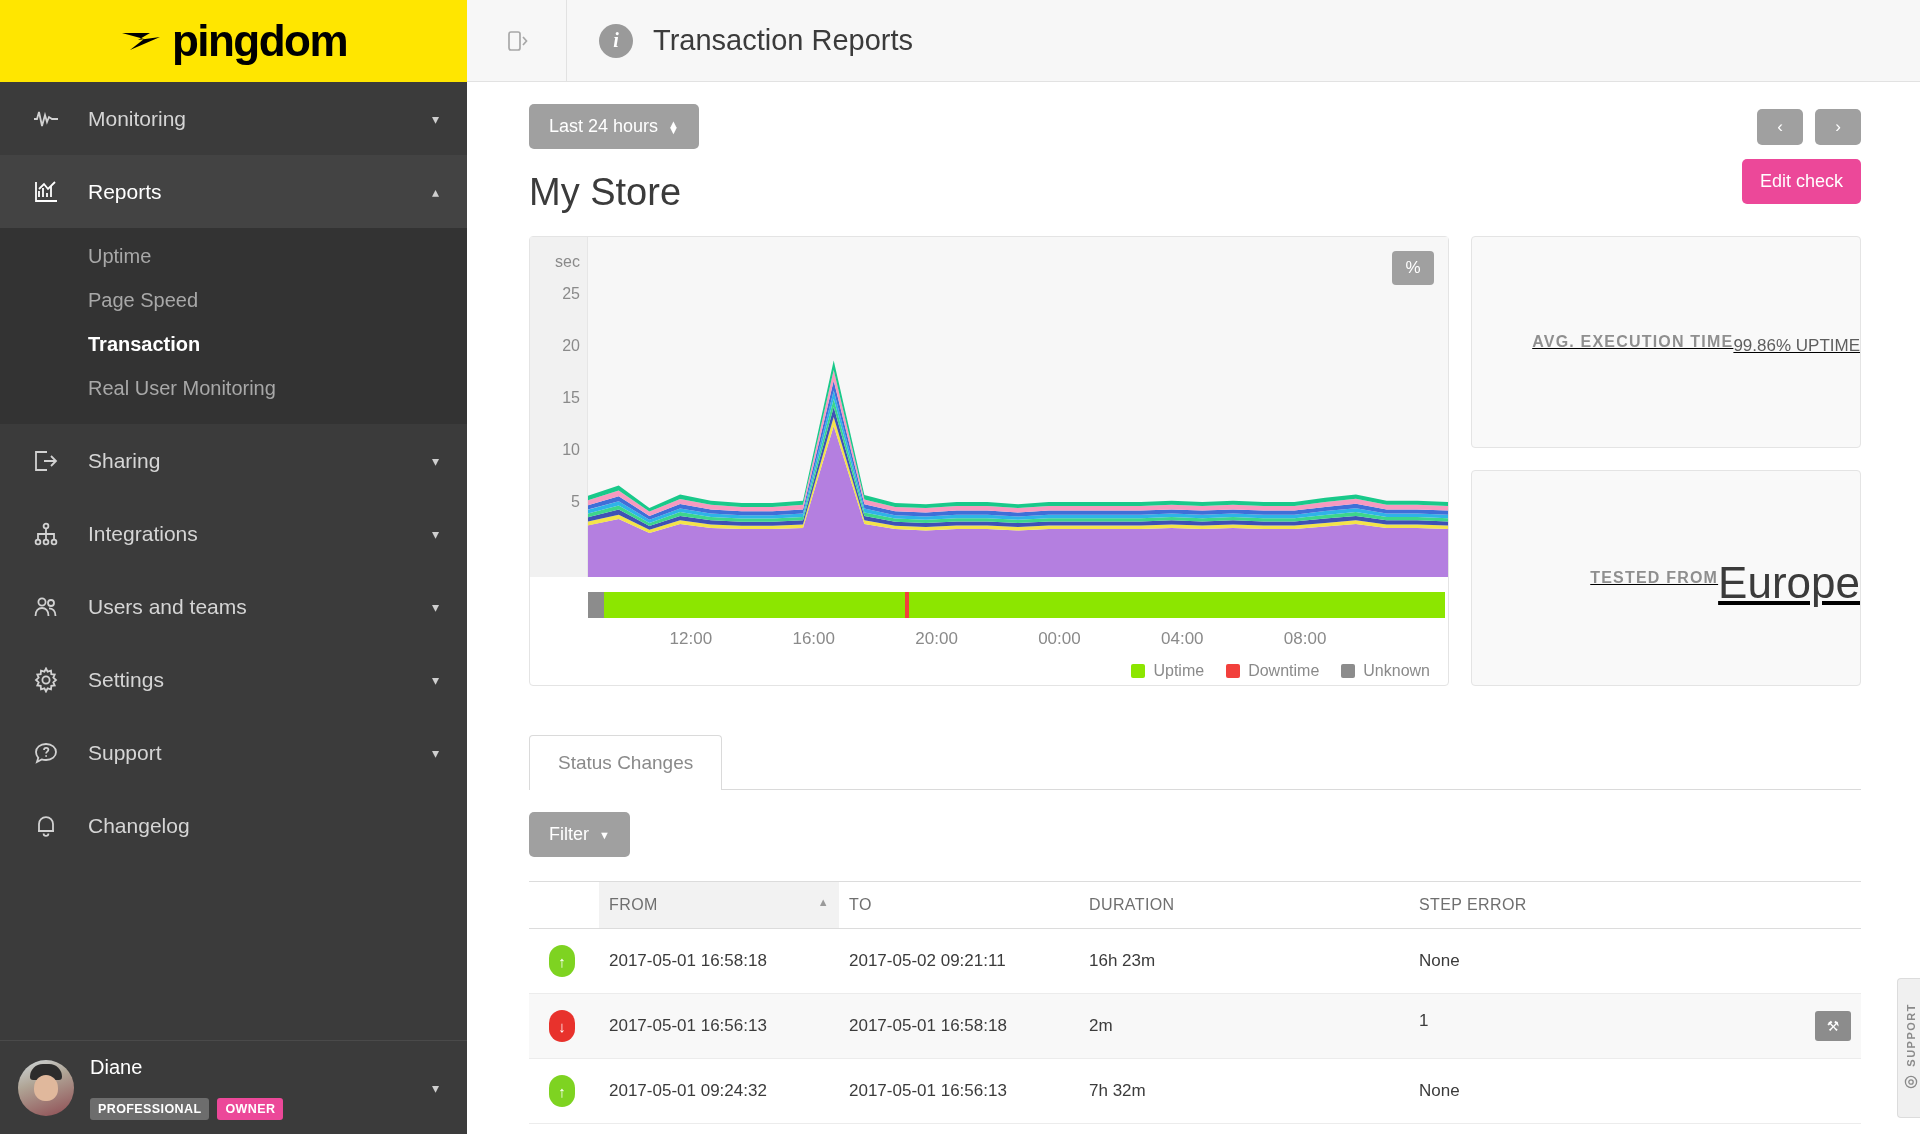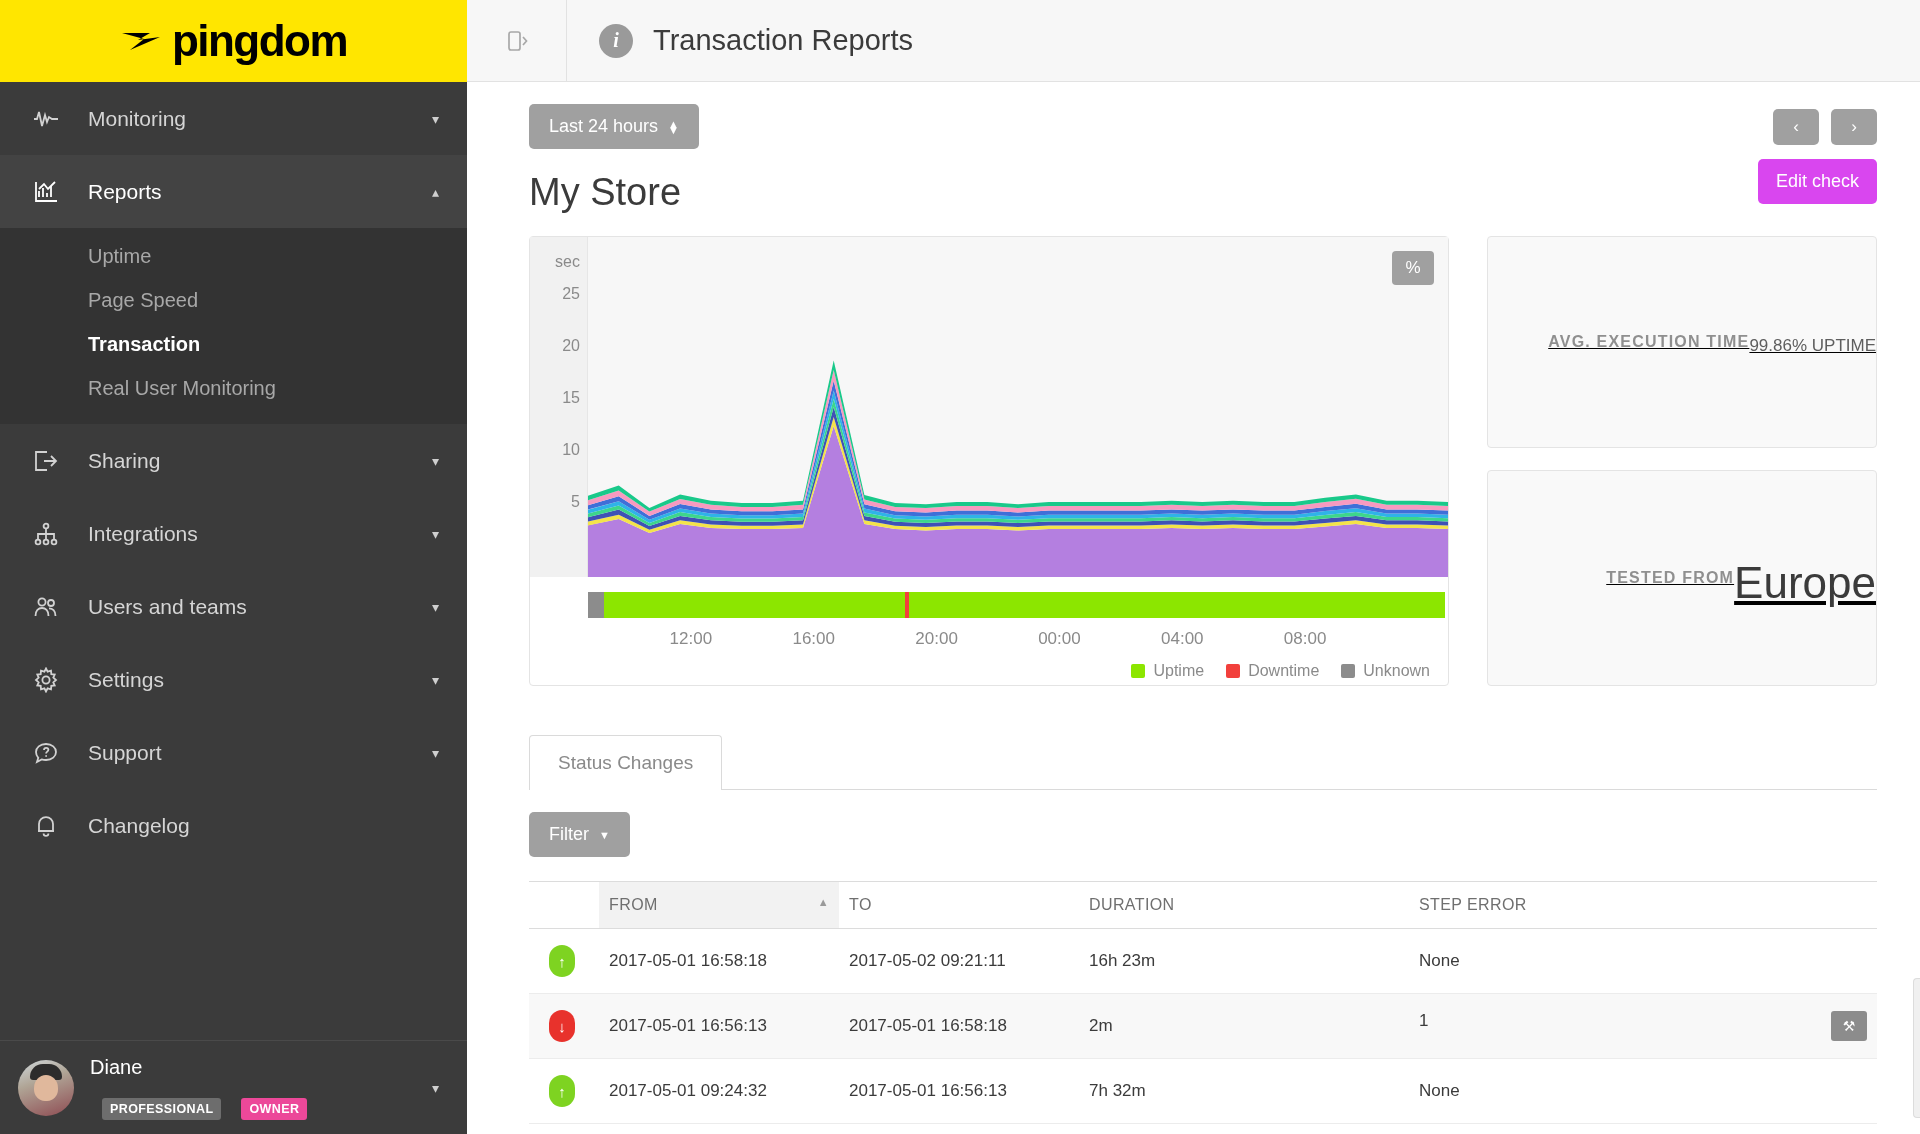--- a/index.html
+++ b/index.html
@@ -73,21 +73,21 @@
   .avatar::after {
     content: ""; position: absolute; left: 16px; top: 15px;
     width: 24px; height: 26px; border-radius: 50% 50% 45% 45%;
     background: #e0b89c;
   }
   .user-meta { padding-left: 16px; flex: 1 1 auto; }
   .user-name { color: #fff; font-size: 20px; margin-bottom: 19px; }
   .badges { display: flex; gap: 8px; align-items: center; }
   .badge {
     font-size: 12.5px; font-weight: bold; letter-spacing: .4px;
-    padding: 4px 8px; border-radius: 3px; color: #fff; margin-left: 12px;
+    padding: 4px 8px; border-radius: 3px; color: #fff;
   }
   .badge.pro { background: #6d6d6d; }
   .badge.owner { background: #ec4899; }
 
   
   .main { flex: 1 1 auto; height: 1134px; background: #fff; position: relative; display:flex; flex-direction: column;}
 
   .topbar {
     height: 82px; flex: none;
     background: #f7f7f7; border-bottom: 1px solid #e2e2e2;
@@ -126,26 +126,26 @@
     width: 46px; height: 36px; background: #a0a0a0; color: #fff;
     border: none; border-radius: 5px; font-size: 17px; cursor: pointer;
   }
 
   .page-title {
     font-size: 38px; color: #3b3b3b; font-weight: normal;
     margin-top: 22px;
   }
   .row-title { display: flex; align-items: center; justify-content: space-between; }
   .btn-edit {
-    background: #d946ef; color: #fff; border: none; border-radius: 5px;
+    background: #ec4899; color: #fff; border: none; border-radius: 5px;
     font-size: 18px; padding: 12px 18px; cursor: pointer;
     font-family: "Liberation Sans", sans-serif;
   }
 
-  .cards-row { display: flex; gap: 38px; margin-top: 22px; }
+  .cards-row { display: flex; gap: 22px; margin-top: 22px; }
 
   .chart-card {
     flex: 1 1 auto; width: 920px; border: 1px solid #e4e4e4; border-radius: 4px;
     background: #fff; position: relative; padding: 0; height: 450px;
   }
   .chart-inner { position: relative; height: 450px; }
   .yaxis-band {
     position: absolute; left: 0; top: 0; width: 58px; height: 340px;
     background: #f1f1f1; border-right: 1px solid #e6e6e6;
   }

